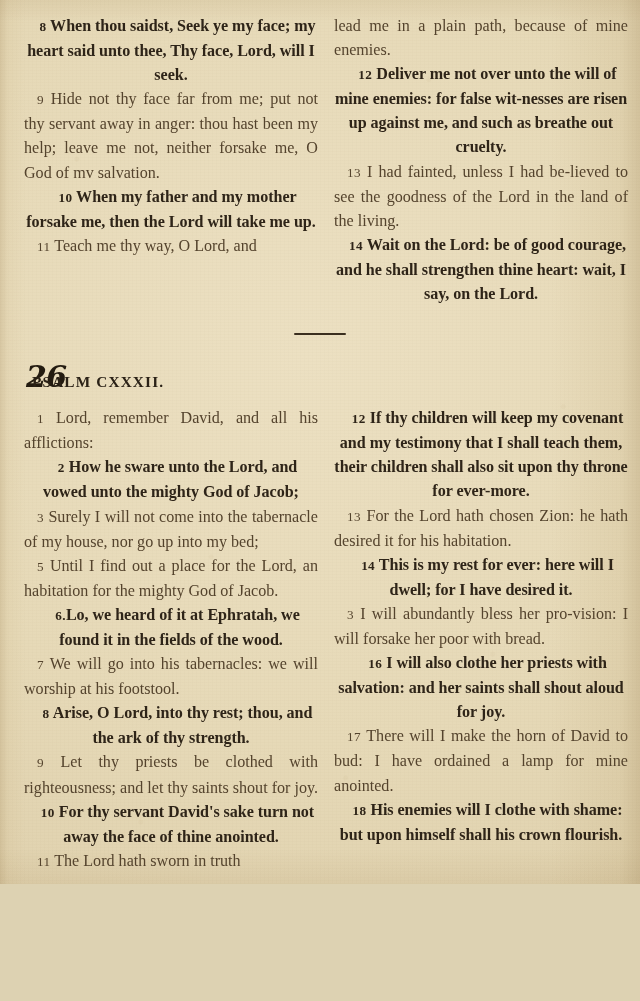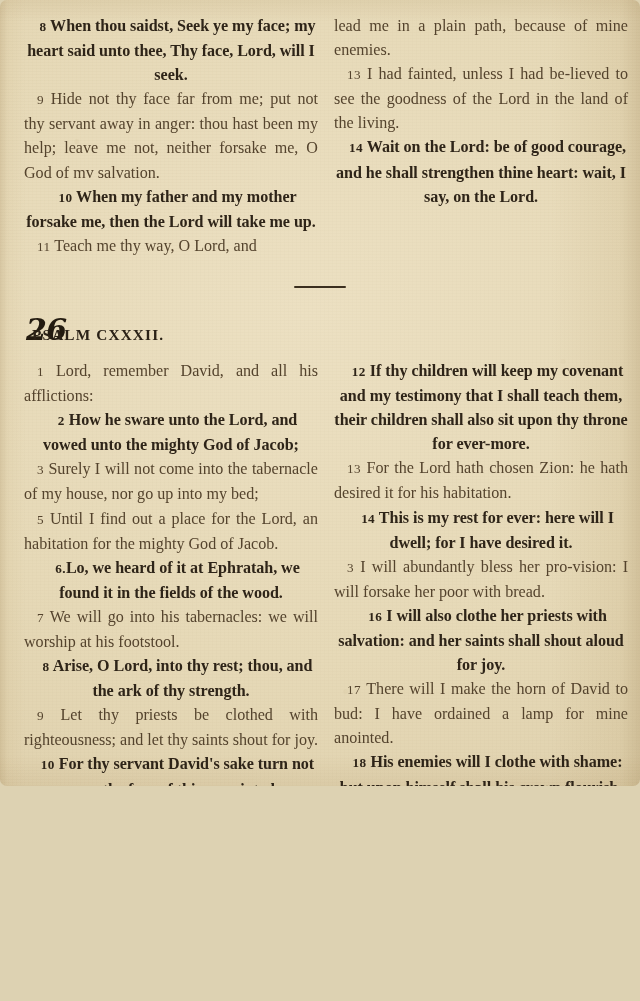--- a/index.html
+++ b/index.html
@@ -10,38 +10,37 @@
   body {
     width: 640px;
     height: 1001px;
     overflow: hidden;
     font-family: "Liberation Serif", "DejaVu Serif", serif;
   }
 
   #page {
     position: relative;
     width: 640px;
-    height: 786px;
+    height: 884px;
     background:
       linear-gradient(to right,
         rgba(150,120,70,0.20) 0px,
         rgba(180,150,95,0.07) 8px,
         rgba(255,255,255,0.00) 26px,
         rgba(255,255,255,0.00) 86%,
         rgba(165,135,80,0.10) 97%,
         rgba(140,110,60,0.22) 100%),
       linear-gradient(to bottom,
         rgba(150,120,70,0.10) 0px,
         rgba(255,255,255,0) 22px,
         rgba(255,255,255,0) 96%,
         rgba(150,120,70,0.10) 100%),
       radial-gradient(ellipse 120% 80% at 48% 40%, #ece0c2 0%, #e6d9b7 55%, #ddceaa 100%);
     box-sizing: border-box;
     overflow: hidden;
-    border-radius: 7px;
   }
   
   #grain {
     position: absolute;
     inset: 0;
     pointer-events: none;
     opacity: .33;
     background-image:
       repeating-linear-gradient(0deg, rgba(120,95,55,.05) 0 1px, rgba(255,255,255,0) 1px 3px),
       repeating-linear-gradient(90deg, rgba(120,95,55,.035) 0 1px, rgba(255,255,255,0) 1px 4px);
@@ -160,20 +159,21 @@
     <div class="sec-top">
       <div class="cols">
         <div class="col">
             <p class="v bold"><span class="vn">8</span> <span>When thou saidst, Seek ye my face; my heart said unto thee, Thy face, Lord, will I seek.</span></p>
             <p class="v light"><span class="vn">9</span> <span>Hide not thy face far from me; put not thy servant away in anger: thou hast been my help; leave me not, neither forsake me, O God of mv salvation.</span></p>
             <p class="v bold"><span class="vn">10</span> <span>When my father and my mother forsake me, then the Lord will take me up.</span></p>
             <p class="v light"><span class="vn">11</span> <span>Teach me thy way, O Lord, and</span></p>
           </div>
         <div class="col">
             <p class="v light cont"><span>lead me in a plain path, because of mine enemies.</span></p>
+            <p class="v bold"><span class="vn">12</span> <span>Deliver me not over unto the will of mine enemies: for false wit-nesses are risen up against me, and such as breathe out cruelty.</span></p>
             <p class="v light"><span class="vn">13</span> <span>I had fainted, unless I had be-lieved to see the goodness of the Lord in the land of the living.</span></p>
             <p class="v bold"><span class="vn">14</span> <span>Wait on the Lord: be of good courage, and he shall strengthen thine heart: wait, I say, on the Lord.</span></p>
           </div>
       </div>
     </div>
 
     <div class="rule-wrap">
       <div class="rule"></div>
     </div>
 

